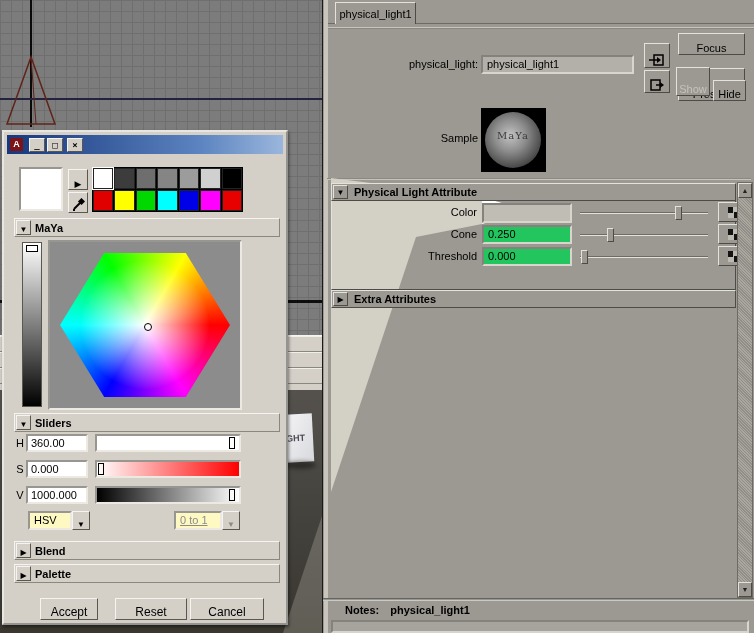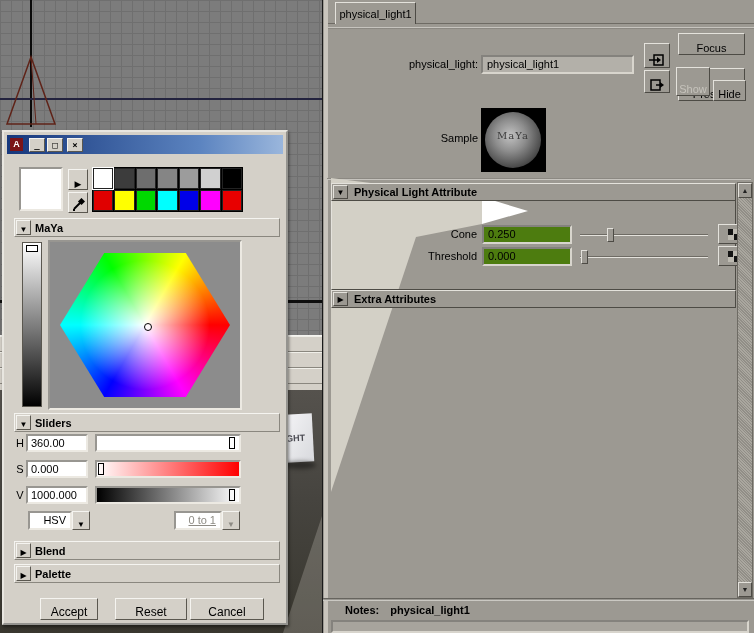--- a/index.html
+++ b/index.html
@@ -70,21 +70,21 @@
     clip-path:polygon(0% 50%, 26% 0%, 74% 0%, 100% 50%, 74% 100%, 26% 100%); }
   .hex-cursor { position:absolute; left:94px; top:81px; width:8px; height:8px;
     border:1px solid #000; border-radius:50%; background:rgba(255,255,255,.6); }
   .slider-row { position:absolute; left:10px; height:20px; display:flex; align-items:center; }
   .slider-row .ax { width:12px; text-align:center; color:#000; }
   .num-field { width:62px; height:18px; background:#fff; border:2px inset #ece9e2;
     padding:1px 3px; font-size:11px; line-height:13px; }
   .hstrip { position:relative; margin-left:7px; width:146px; height:18px; border:2px inset #ece9e2; }
   .strip-handle { position:absolute; top:1px; width:6px; height:12px; border:1px solid #000; background:transparent; }
   .combo { position:absolute; display:flex; height:19px; }
-  .combo .combo-val { border:2px inset #ece9e2; background:#ffffff; padding:1px 4px; line-height:13px;text-align:right; }
+  .combo .combo-val { border:2px inset #ece9e2; background:#fef9c3; padding:1px 4px; line-height:13px; }
   .combo .combo-arr { width:18px; font-size:8px; }
   .disabled-text { color:#8e8b84; }
   .dlg-btn { position:absolute; height:22px; font-size:12px; }
 
   
   .attr-editor { position:absolute; left:322px; top:0; width:432px; height:633px;
     background:#9c9992; border-left:1px solid #1a1a1a; }
   .ae-left-trim { position:absolute; left:1px; top:0; width:4px; height:633px; background:#c9c5bd; }
   .tabstrip { position:absolute; left:5px; top:0; width:427px; height:24px; background:#9c9992;
     border-bottom:1px solid #6e6b64; }
@@ -125,21 +125,21 @@
     border-top:1px solid #e4e2dc; border-left:1px solid #e4e2dc;
     border-right:1px solid #4d4b45; border-bottom:1px solid #4d4b45;
     font-size:8px; display:flex; align-items:center; justify-content:center; }
   .section-head .sec-title2 { font-weight:bold;text-align:center; }
   .section-body { border-left:1px solid #e4e2dc; border-right:1px solid #4d4b45;
     border-bottom:1px solid #4d4b45; position:relative; }
 
   .attr-row { position:absolute; left:0; width:100%; height:22px; }
   .attr-row .rlabel { position:absolute; left:0; top:4px; width:145px; text-align:right; }
   .attr-row .rfield { position:absolute; left:150px; top:1px; width:90px; height:19px;
-    background:#4d7c0f; border:2px inset #d8d5cd; padding:1px 4px; line-height:13px; }
+    background:#22c55e; border:2px inset #d8d5cd; padding:1px 4px; line-height:13px; }
   .attr-row .rswatch { position:absolute; left:150px; top:1px; width:90px; height:20px;
     background:#c0bdb4; border:2px inset #d8d5cd; }
   .attr-row .rslider { position:absolute; left:248px; top:3px; width:128px; height:16px; }
   .attr-row .rtrack { position:absolute; left:0; top:7px; width:100%; height:2px;
     background:#6e6b64; border-bottom:1px solid #e4e2dc; }
   .attr-row .rhandle { position:absolute; top:1px; width:7px; height:14px; background:#9c9992;
     border-top:1px solid #e4e2dc; border-left:1px solid #e4e2dc;
     border-right:1px solid #4d4b45; border-bottom:1px solid #4d4b45; }
   .attr-row .map-btn { position:absolute; left:386px; top:0; width:30px; height:20px; background:#9c9992;
     border-top:1px solid #e4e2dc; border-left:1px solid #e4e2dc;
@@ -242,20 +242,31 @@
 
     <div class="wedge"></div>
     <div class="wedge-tip"></div>
 
     <div class="section-frame" style="top:183px;">
       <div class="section-head">
         <div class="arr-btn2">▼</div>
         <span class="sec-title2">Physical Light Attribute</span>
       </div>
       <div class="section-body" style="height:89px; background:transparent;">
+        <div class="attr-row" style="top:1px;">
+          <div class="rlabel">Color</div>
+          <div class="rswatch"></div>
+          <div class="rslider">
+            <div class="rtrack"></div>
+            <div class="rhandle" style="left: 74%;"></div>
+          </div>
+          <div class="map-btn">
+            <div class="checker"></div>
+          </div>
+        </div>
         <div class="attr-row" style="top:23px;">
           <div class="rlabel">Cone</div>
           <div class="rfield">0.250</div>
           <div class="rslider">
             <div class="rtrack"></div>
             <div class="rhandle" style="left: 21%;"></div>
           </div>
           <div class="map-btn">
             <div class="checker"></div>
           </div>

